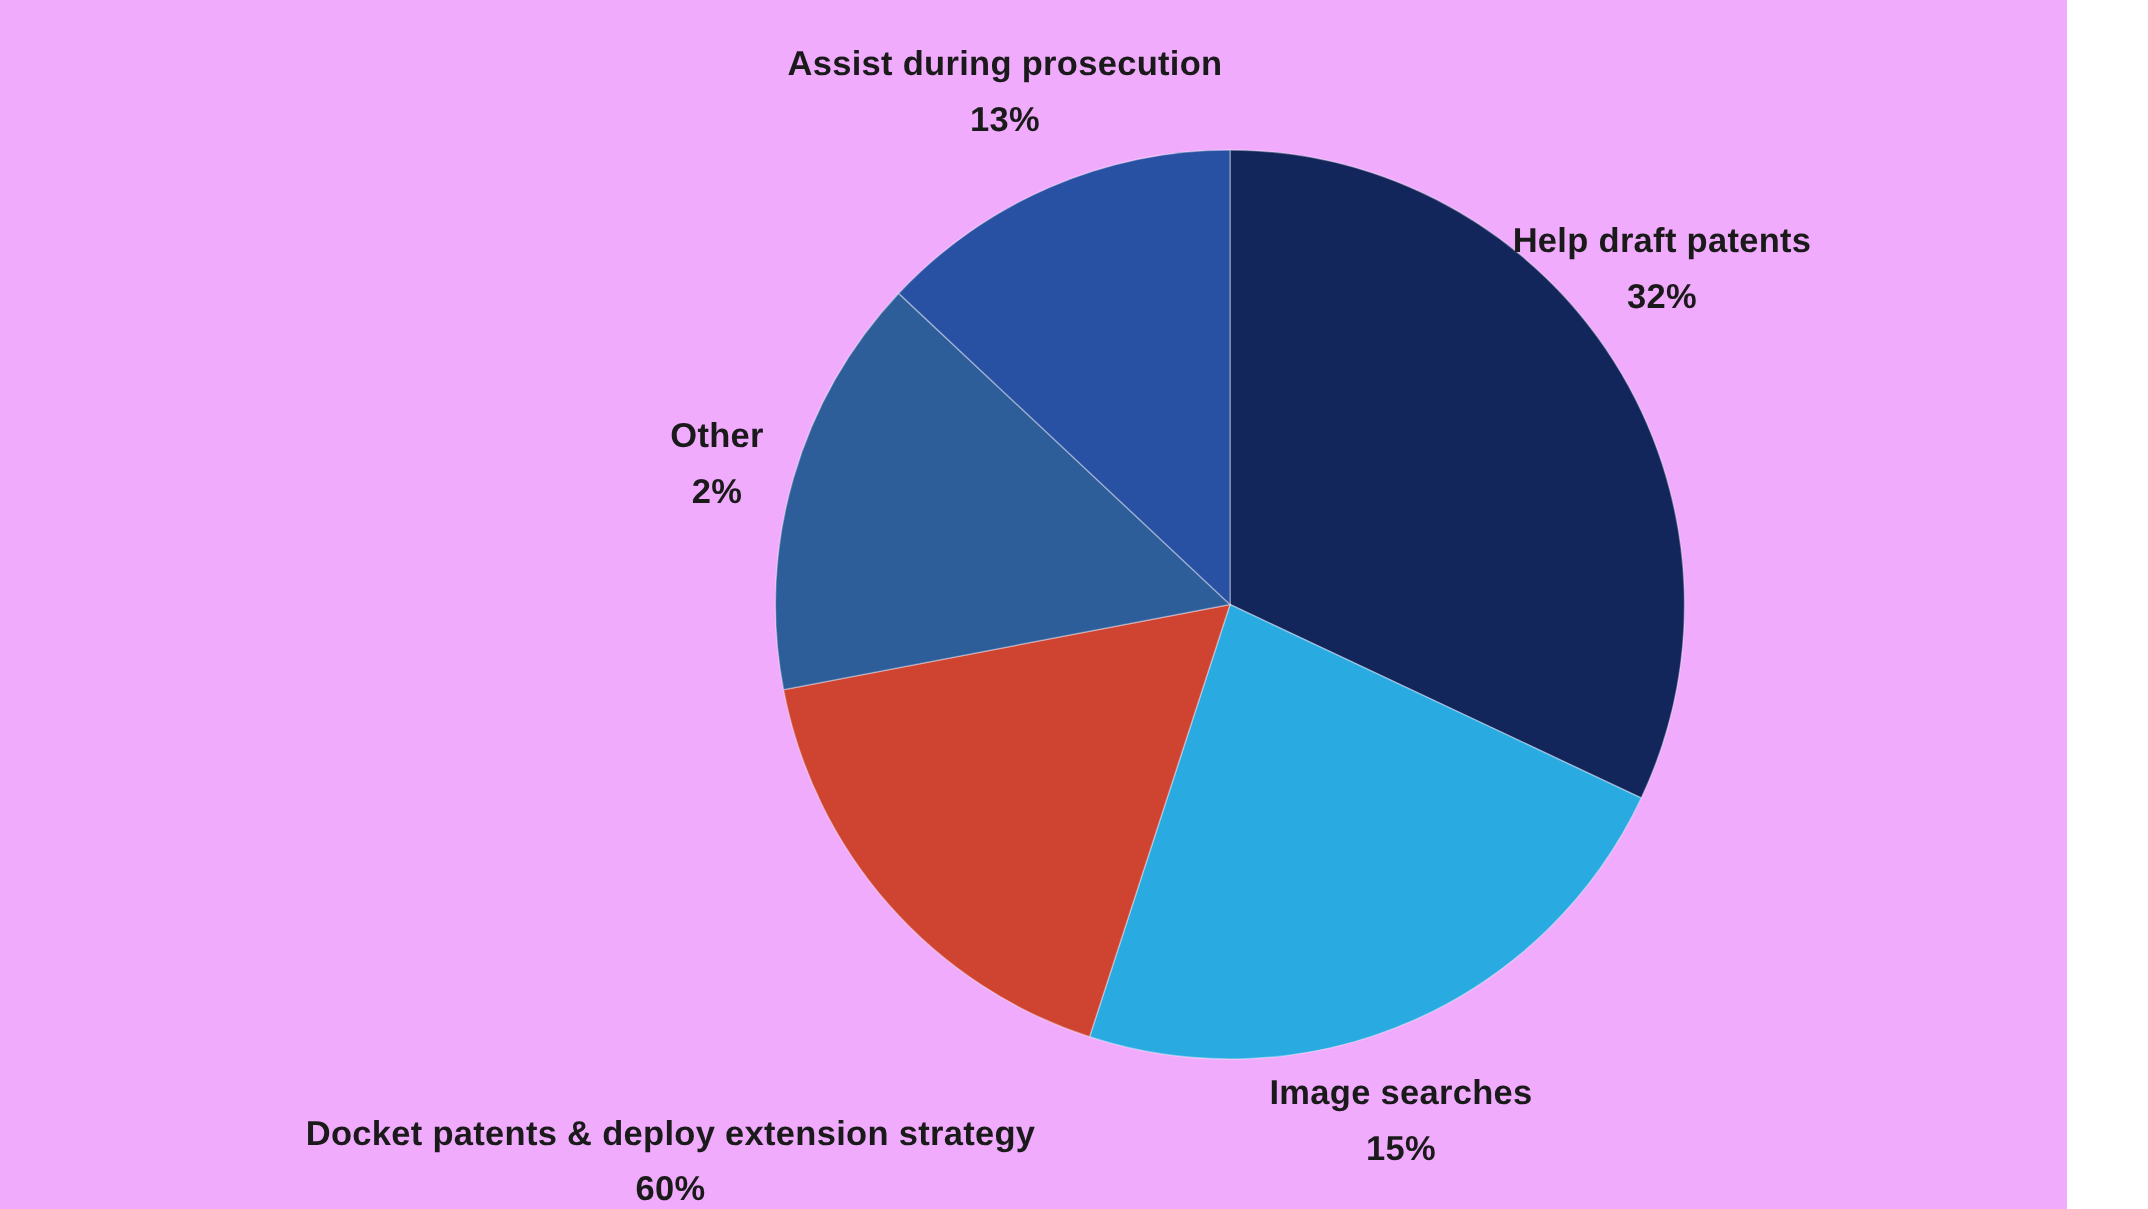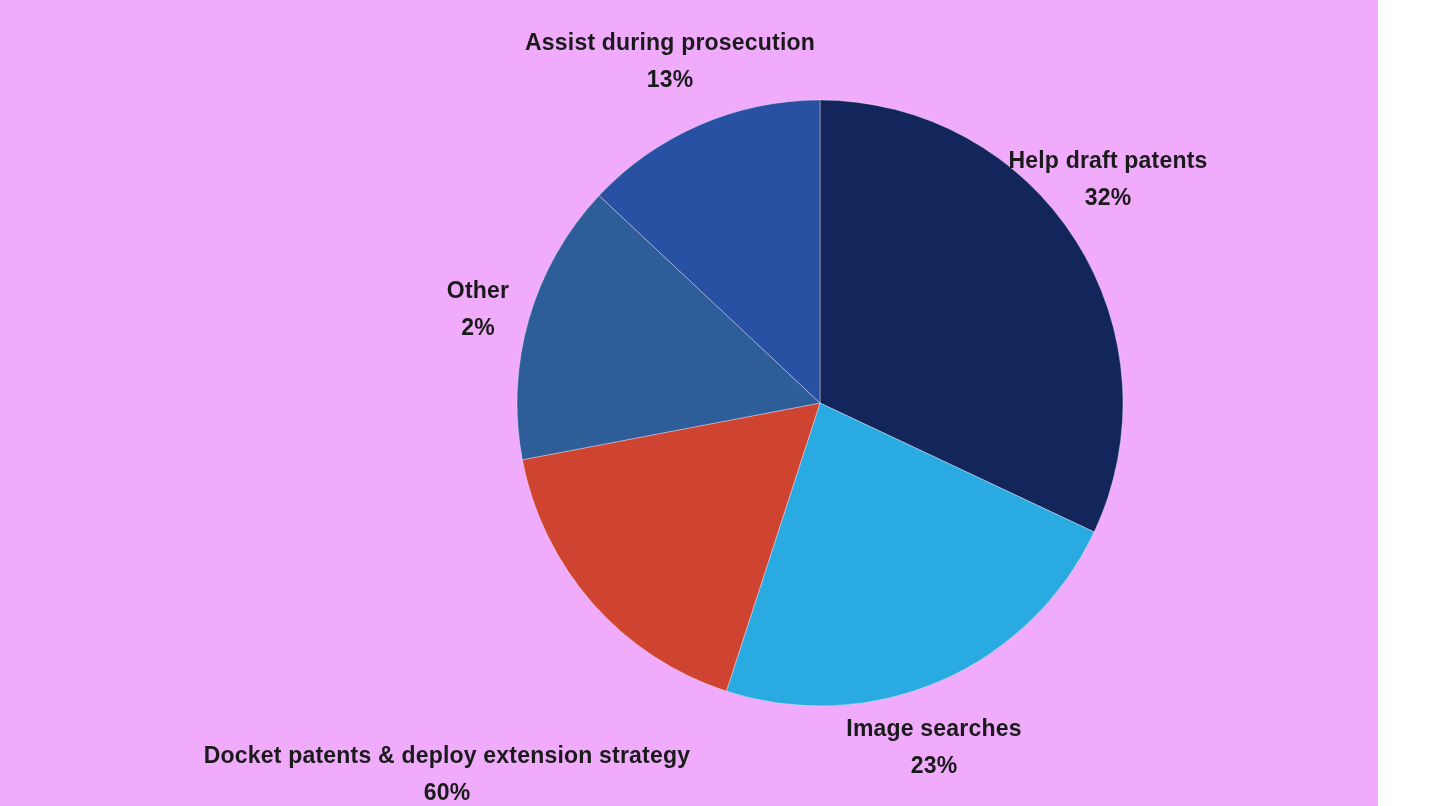--- a/index.html
+++ b/index.html
@@ -64,16 +64,16 @@
     <span class="pct">2%</span>
   </div>
 
   <div class="slice-callout" style="left:447px; top:698px;margin-top:39px;">
     <span>Docket patents &amp; deploy extension strategy</span>
     <span class="pct">60%</span>
   </div>
 
   <div class="slice-callout" style="left:934px; top:710px;">
     <span>Image searches</span>
-    <span class="pct">23%</span>
+    <span class="pct">15%</span>
   </div>
 
 </div>
 
 </body></html>

